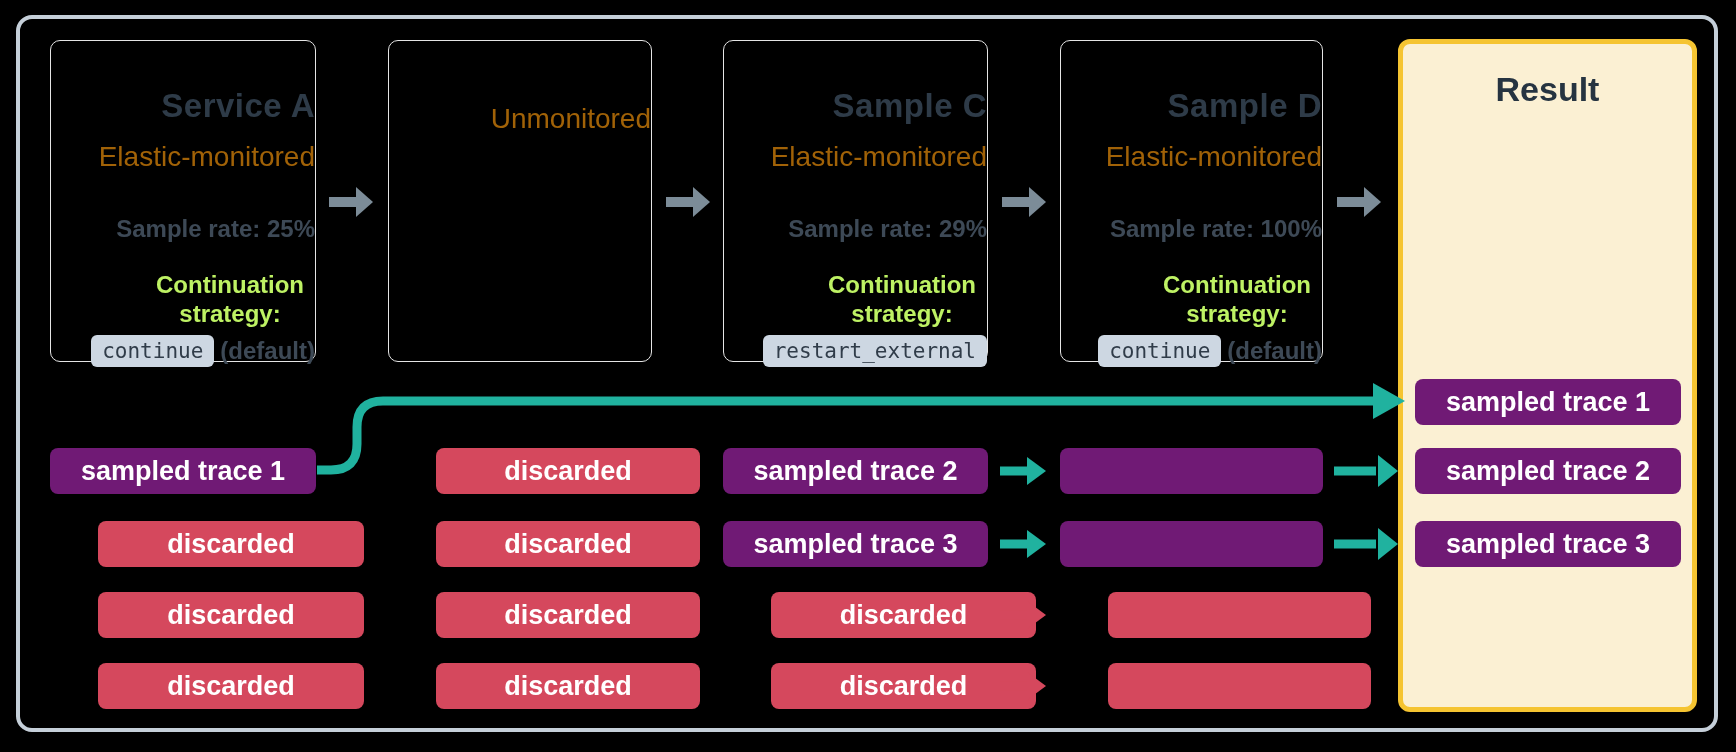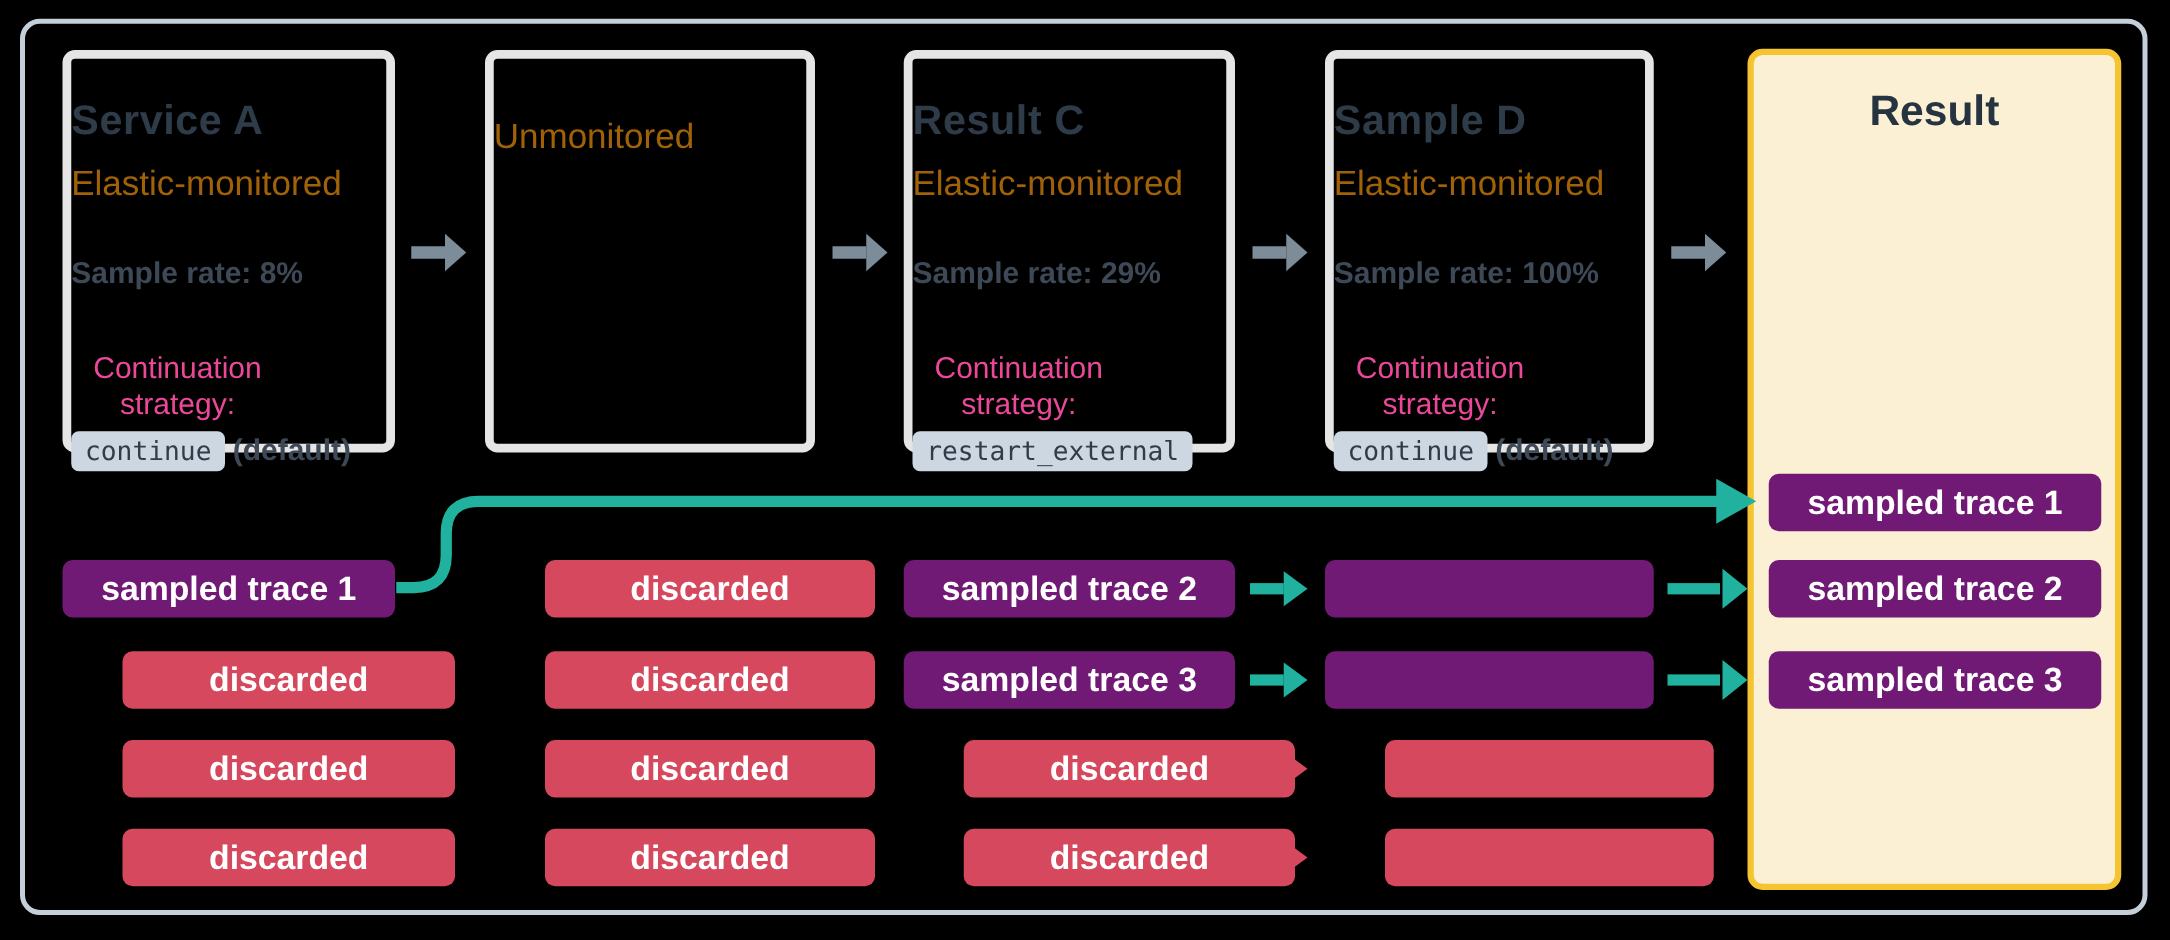--- a/index.html
+++ b/index.html
@@ -7,28 +7,28 @@
     position:relative;width:1736px;height:752px;background:#000000;
     font-family:"Liberation Sans","DejaVu Sans",sans-serif;overflow:hidden;
   }
   .frame{
     position:absolute;left:16px;top:15px;width:1702px;height:717px;
     border:4px solid #C5CFD9;border-radius:16px;box-sizing:border-box;
   }
   
   .svc-box{
     position:absolute;top:40px;height:322px;
-    border:7px solid #e5e5e5;border-radius:10px;box-sizing:border-box;
-    display:flex;flex-direction:column;align-items:flex-start;padding-top:30px;
+    border:1px solid #e5e5e5;border-radius:10px;box-sizing:border-box;
+    display:flex;flex-direction:column;align-items:flex-end;padding-top:46px;
   }
   .svc-title{font-size:33px;font-weight:bold;color:#2E3B48;letter-spacing:.5px;}
   .svc-sub{font-size:28px;font-weight:normal;color:#a16207;margin-top:16px;}
   .svc-sample{font-size:24px;font-weight:bold;color:#3D4956;margin-top:42px;}
   .svc-strategy{
-    font-size:24px;font-weight:normal;color:#ec4899;margin-top:48px;
+    font-size:24px;font-weight:bold;color:#bef264;margin-top:28px;
     max-width:170px;text-align:center;line-height:1.2;
   }
   .badge-row{margin-top:6px;display:flex;align-items:center;gap:6px;}
   .badge{
     font-family:"DejaVu Sans Mono","Liberation Mono",monospace;
     font-size:21px;color:#303C49;background:#CDD7E2;
     padding:4px 11px;border-radius:6px;white-space:nowrap;
   }
   .badge-suffix{font-size:24px;font-weight:bold;color:#3D4956;white-space:nowrap;}
   
@@ -67,34 +67,34 @@
 </style>
 </head>
 <body>
 
 <div class="page">
   <div class="frame"></div>
 
   <div class="svc-box" style="left:50px;width:266px;">
     <div class="svc-title">Service A</div>
     <div class="svc-sub">Elastic-monitored</div>
-    <div class="svc-sample">Sample rate: 8%</div>
+    <div class="svc-sample">Sample rate: 25%</div>
     <div class="svc-strategy">Continuation strategy:</div>
     <div class="badge-row">
       <span class="badge">continue</span>
       <span class="badge-suffix">(default)</span>
     </div>
   </div>
 
   <div class="svc-box" style="left:388px;width:264px;">
     <div class="svc-sub">Unmonitored</div>
   </div>
 
   <div class="svc-box" style="left:723px;width:265px;">
-    <div class="svc-title">Result C</div>
+    <div class="svc-title">Sample C</div>
     <div class="svc-sub">Elastic-monitored</div>
     <div class="svc-sample">Sample rate: 29%</div>
     <div class="svc-strategy">Continuation strategy:</div>
     <div class="badge-row">
       <span class="badge">restart_external</span>
     </div>
   </div>
 
   <div class="svc-box" style="left:1060px;width:263px;">
     <div class="svc-title">Sample D</div>

